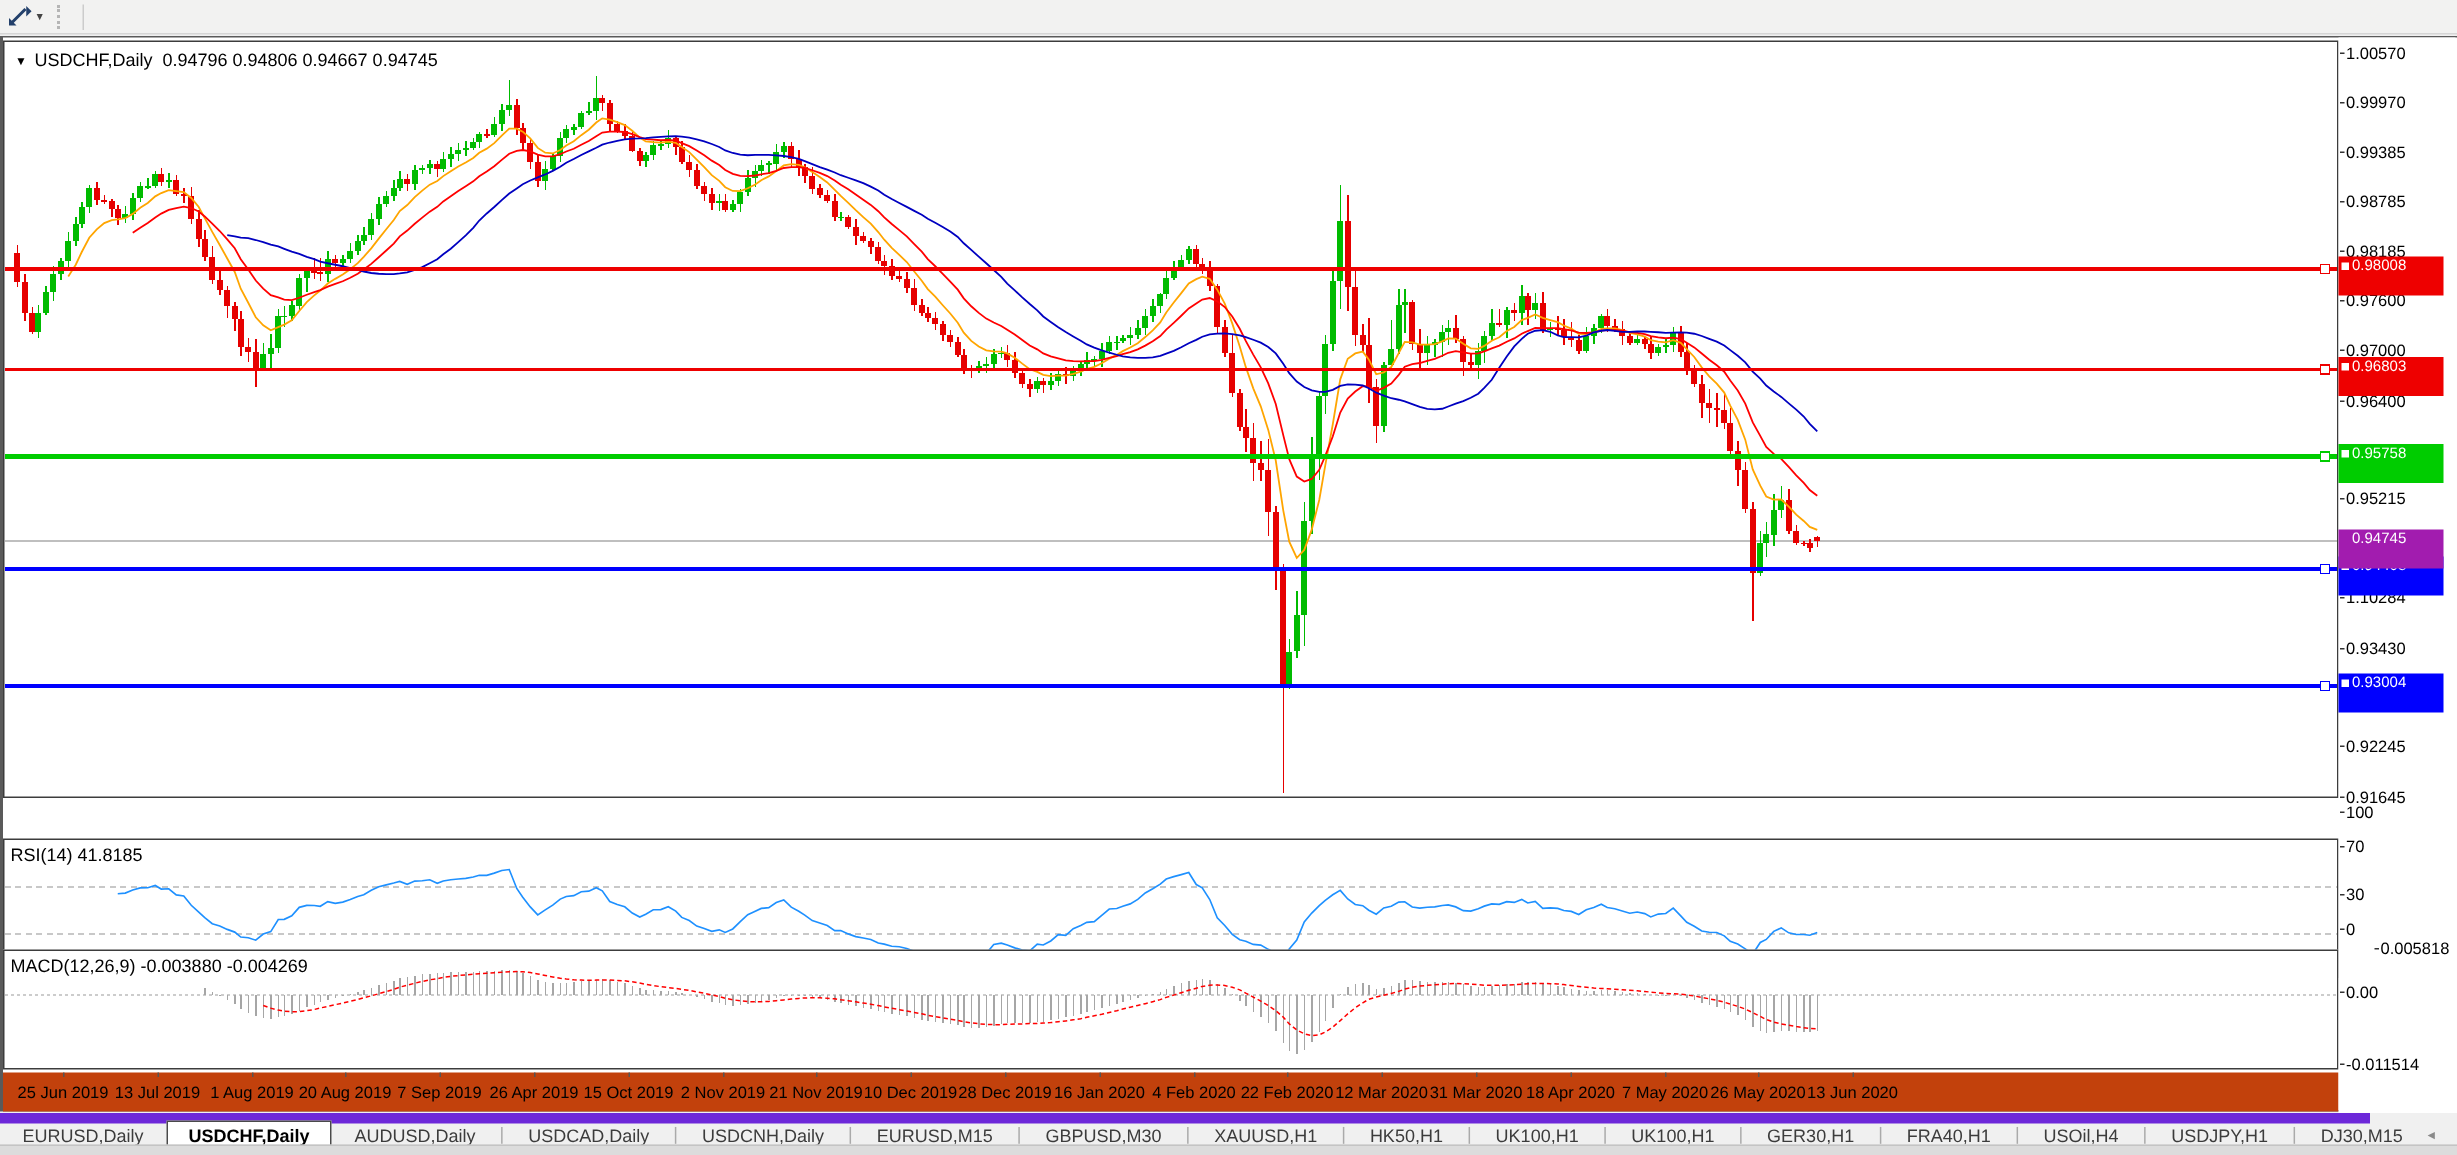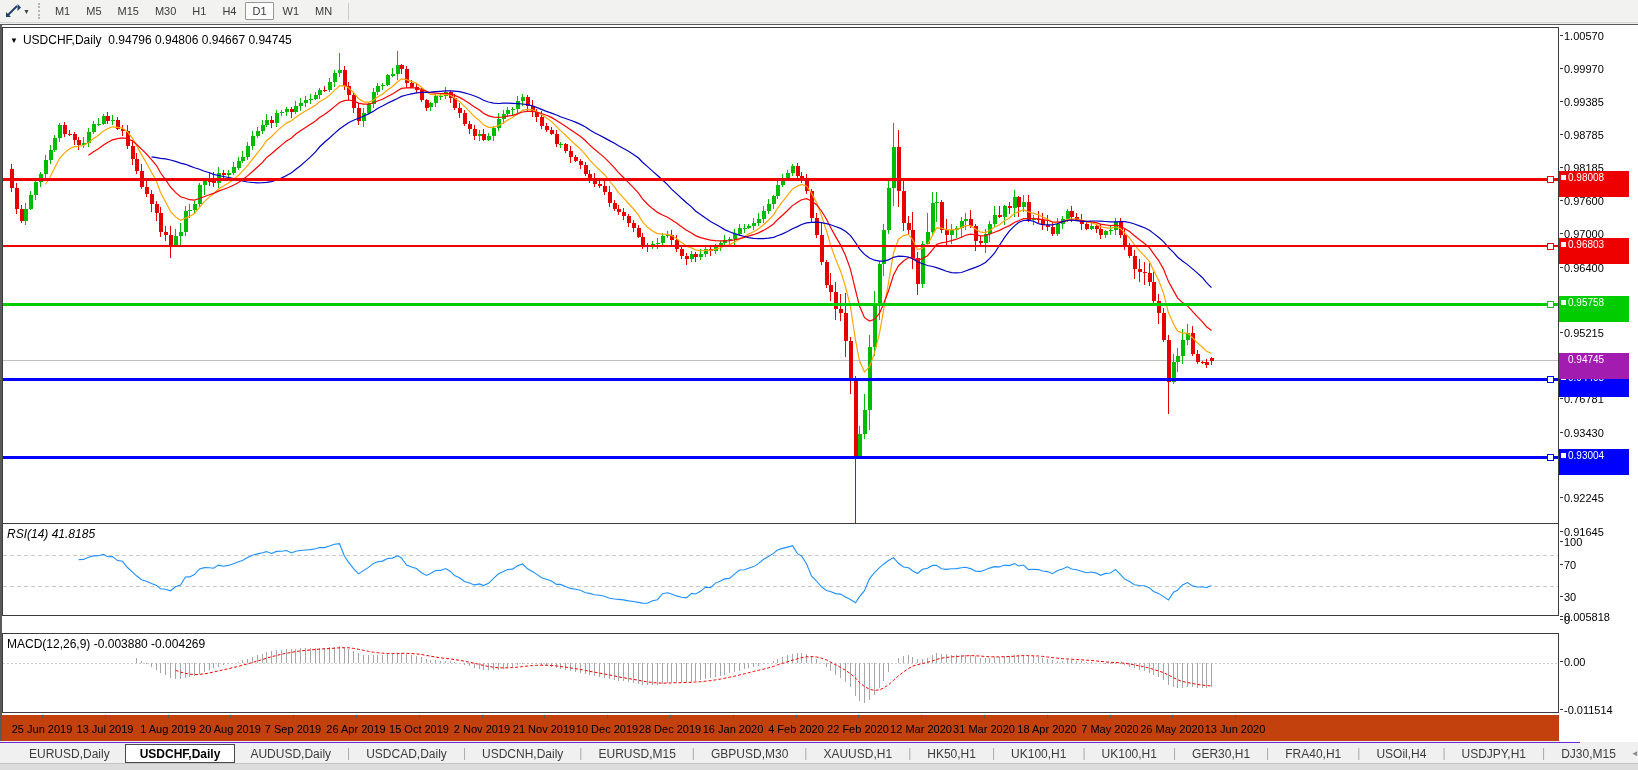--- a/index.html
+++ b/index.html
@@ -29,21 +29,21 @@
   .chart-window {
     position:absolute; left:0; top:24px; width:1638px; height:717px;
     background:#ffffff; border:1px solid #5a5a5a; border-left:2px solid #5a5a5a;
   }
   .plot-panel {
     position:absolute; left:0; width:1557px; background:#fff;
     border:1px solid #3c3c3c;
   }
   .plot-panel svg { position:absolute; left:0; top:0; }
   #mainPanel { top:2px;  height:505px;padding-left:24px; }
-  #rsiPanel  { top:498px; height:93px;font-style:italic; }
+  #rsiPanel  { top:534px; height:93px; }
   #macdPanel { top:608px; height:80px; }
   .chart-title {
     position:absolute; left:7px; top:5px; font-size:12px; color:#000;
     white-space:pre; z-index:5;
   }
   .chart-title .caret { font-size:8px; vertical-align:1px; margin-right:5px; }
   .panel-label {
     position:absolute; left:4px; top:3px; font-size:12px; color:#000; z-index:5; white-space:pre;
   }
   
@@ -67,22 +67,22 @@
   .datebar { position:absolute; left:0; top:690px; width:1557px; height:26px; background:#c2410c; }
   .datelbl {
     position:absolute; top:8px; transform:translateX(-50%);
     font-size:11px; color:#000; white-space:nowrap;
   }
   .datetick { position:absolute; top:0; width:1px; height:3px; background:#555; }
 
   
   .tabbar {
     position:absolute; left:0; top:742px; width:1580px; height:21px;
-    background:#f0f0f0; border-top:1px solid #6d28d9;
-    display:flex; align-items:center; padding-left:14px;
+    background:#f0f0f0; border-top:7px solid #6d28d9;
+    display:flex; align-items:center; 
   }
   .tab {
     font-size:12px; color:#3c3c3c; padding:1px 14px; height:19px; line-height:17px;
     border:1px solid transparent; white-space:nowrap; cursor:default;
   }
   .tab.active {
     background:#ffffff; border:1px solid #4a4a4a; color:#000; font-weight:bold;
   }
   .tabsep { color:#aaaaaa; font-size:12px; padding:0 1px; }
   .tab-scroll { margin-left:auto; margin-right:18px; display:flex; gap:10px; }
@@ -98,31 +98,20 @@
 <div class="toolbar">
   <span class="tb-icon">
     <svg width="18" height="16" viewBox="0 0 18 16">
       <path d="M3 13 L13 3" stroke="#23406b" stroke-width="2" fill="none"></path>
       <path d="M11 2 L16 2 L16 7 Z" fill="#23406b" transform="rotate(45 13.5 4.5)"></path>
       <path d="M2 9 L7 14 L2 14 Z" fill="#23406b"></path>
     </svg>
   </span>
   <span class="tb-caret">▼</span>
   <span class="tb-grip"></span>
-  <div id="tfButtons" style="display:flex;align-items:center;">
-      <span class="tf-btn">M1</span>
-      <span class="tf-btn">M5</span>
-      <span class="tf-btn">M15</span>
-      <span class="tf-btn">M30</span>
-      <span class="tf-btn">H1</span>
-      <span class="tf-btn">H4</span>
-      <span class="tf-btn active">D1</span>
-      <span class="tf-btn">W1</span>
-      <span class="tf-btn">MN</span>
-    </div>
   <span class="tb-sep"></span>
 </div>
 
 <div class="chart-window">
 
   <div class="plot-panel" id="mainPanel">
     <div class="chart-title"><span class="caret">▼</span><span>USDCHF,Daily</span><span>  </span><span>0.94796 0.94806 0.94667 0.94745</span></div>
     <svg id="mainSvg" width="1555" height="503">
         <line x1="0" y1="332.50000000000034" x2="1555" y2="332.50000000000034" stroke="#bfbfbf" stroke-width="1" shape-rendering="crispEdges"></line>
         <g shape-rendering="crispEdges">
@@ -943,36 +932,36 @@
       <div class="axlbl" style="top: 4.88889px;">1.00570</div>
       <div class="axlbl" style="top: 38.2222px;">0.99970</div>
       <div class="axlbl" style="top: 70.7222px;">0.99385</div>
       <div class="axlbl" style="top: 104.056px;">0.98785</div>
       <div class="axlbl" style="top: 137.389px;">0.98185</div>
       <div class="axlbl" style="top: 169.889px;">0.97600</div>
       <div class="axlbl" style="top: 203.222px;">0.97000</div>
       <div class="axlbl" style="top: 236.556px;">0.96400</div>
       <div class="axlbl" style="top: 302.389px;">0.95215</div>
       <div class="axlbl" style="top: 335.722px;">0.94615</div>
-      <div class="axlbl" style="top: 368.222px;">0.76781</div>
+      <div class="axlbl" style="top: 368.222px;">1.10284</div>
       <div class="axlbl" style="top: 401.556px;">0.93430</div>
       <div class="axlbl" style="top: 434.889px;">0.45527</div>
       <div class="axlbl" style="top: 467.389px;">0.92245</div>
       <div class="axlbl" style="top: 500.722px;">0.91645</div>
       <div class="badge" style="background: rgb(238, 0, 0); top: 146.222px;"><span class="sq"></span><span>0.98008</span></div>
       <div class="badge" style="background: rgb(238, 0, 0); top: 213.167px;"><span class="sq"></span><span>0.96803</span></div>
       <div class="badge" style="background: rgb(0, 204, 0); top: 271.222px;"><span class="sq"></span><span>0.95758</span></div>
       <div class="badge" style="background: rgb(0, 0, 255); top: 346.222px;"><span class="sq"></span><span>0.94408</span></div>
       <div class="badge" style="background: rgb(0, 0, 255); top: 424.222px;"><span class="sq"></span><span>0.93004</span></div>
       <div class="badge" style="background: #a21caf; top: 327.5px;"><span>0.94745</span></div>
       <div class="axlbl" style="top: 511px;">100</div>
       <div class="axlbl" style="top: 534.4px;">70</div>
       <div class="axlbl" style="top: 565.6px;">30</div>
       <div class="axlbl" style="top: 589px;">0</div>
-      <div class="axlbl" style="top: 586px;">0.005818</div>
+      <div class="axlbl" style="top: 602px; margin-left: 23px;">0.005818</div>
       <div class="axlbl" style="top: 631.169px;">0.00</div>
       <div class="axlbl" style="top: 679px;">-0.011514</div>
     </div>
 </div>
 
 <div class="tabbar" id="tabBar">
     <span class="tab">EURUSD,Daily</span>
     <span class="tab active">USDCHF,Daily</span>
     <span class="tab">AUDUSD,Daily</span>
     <span class="tabsep">|</span>

